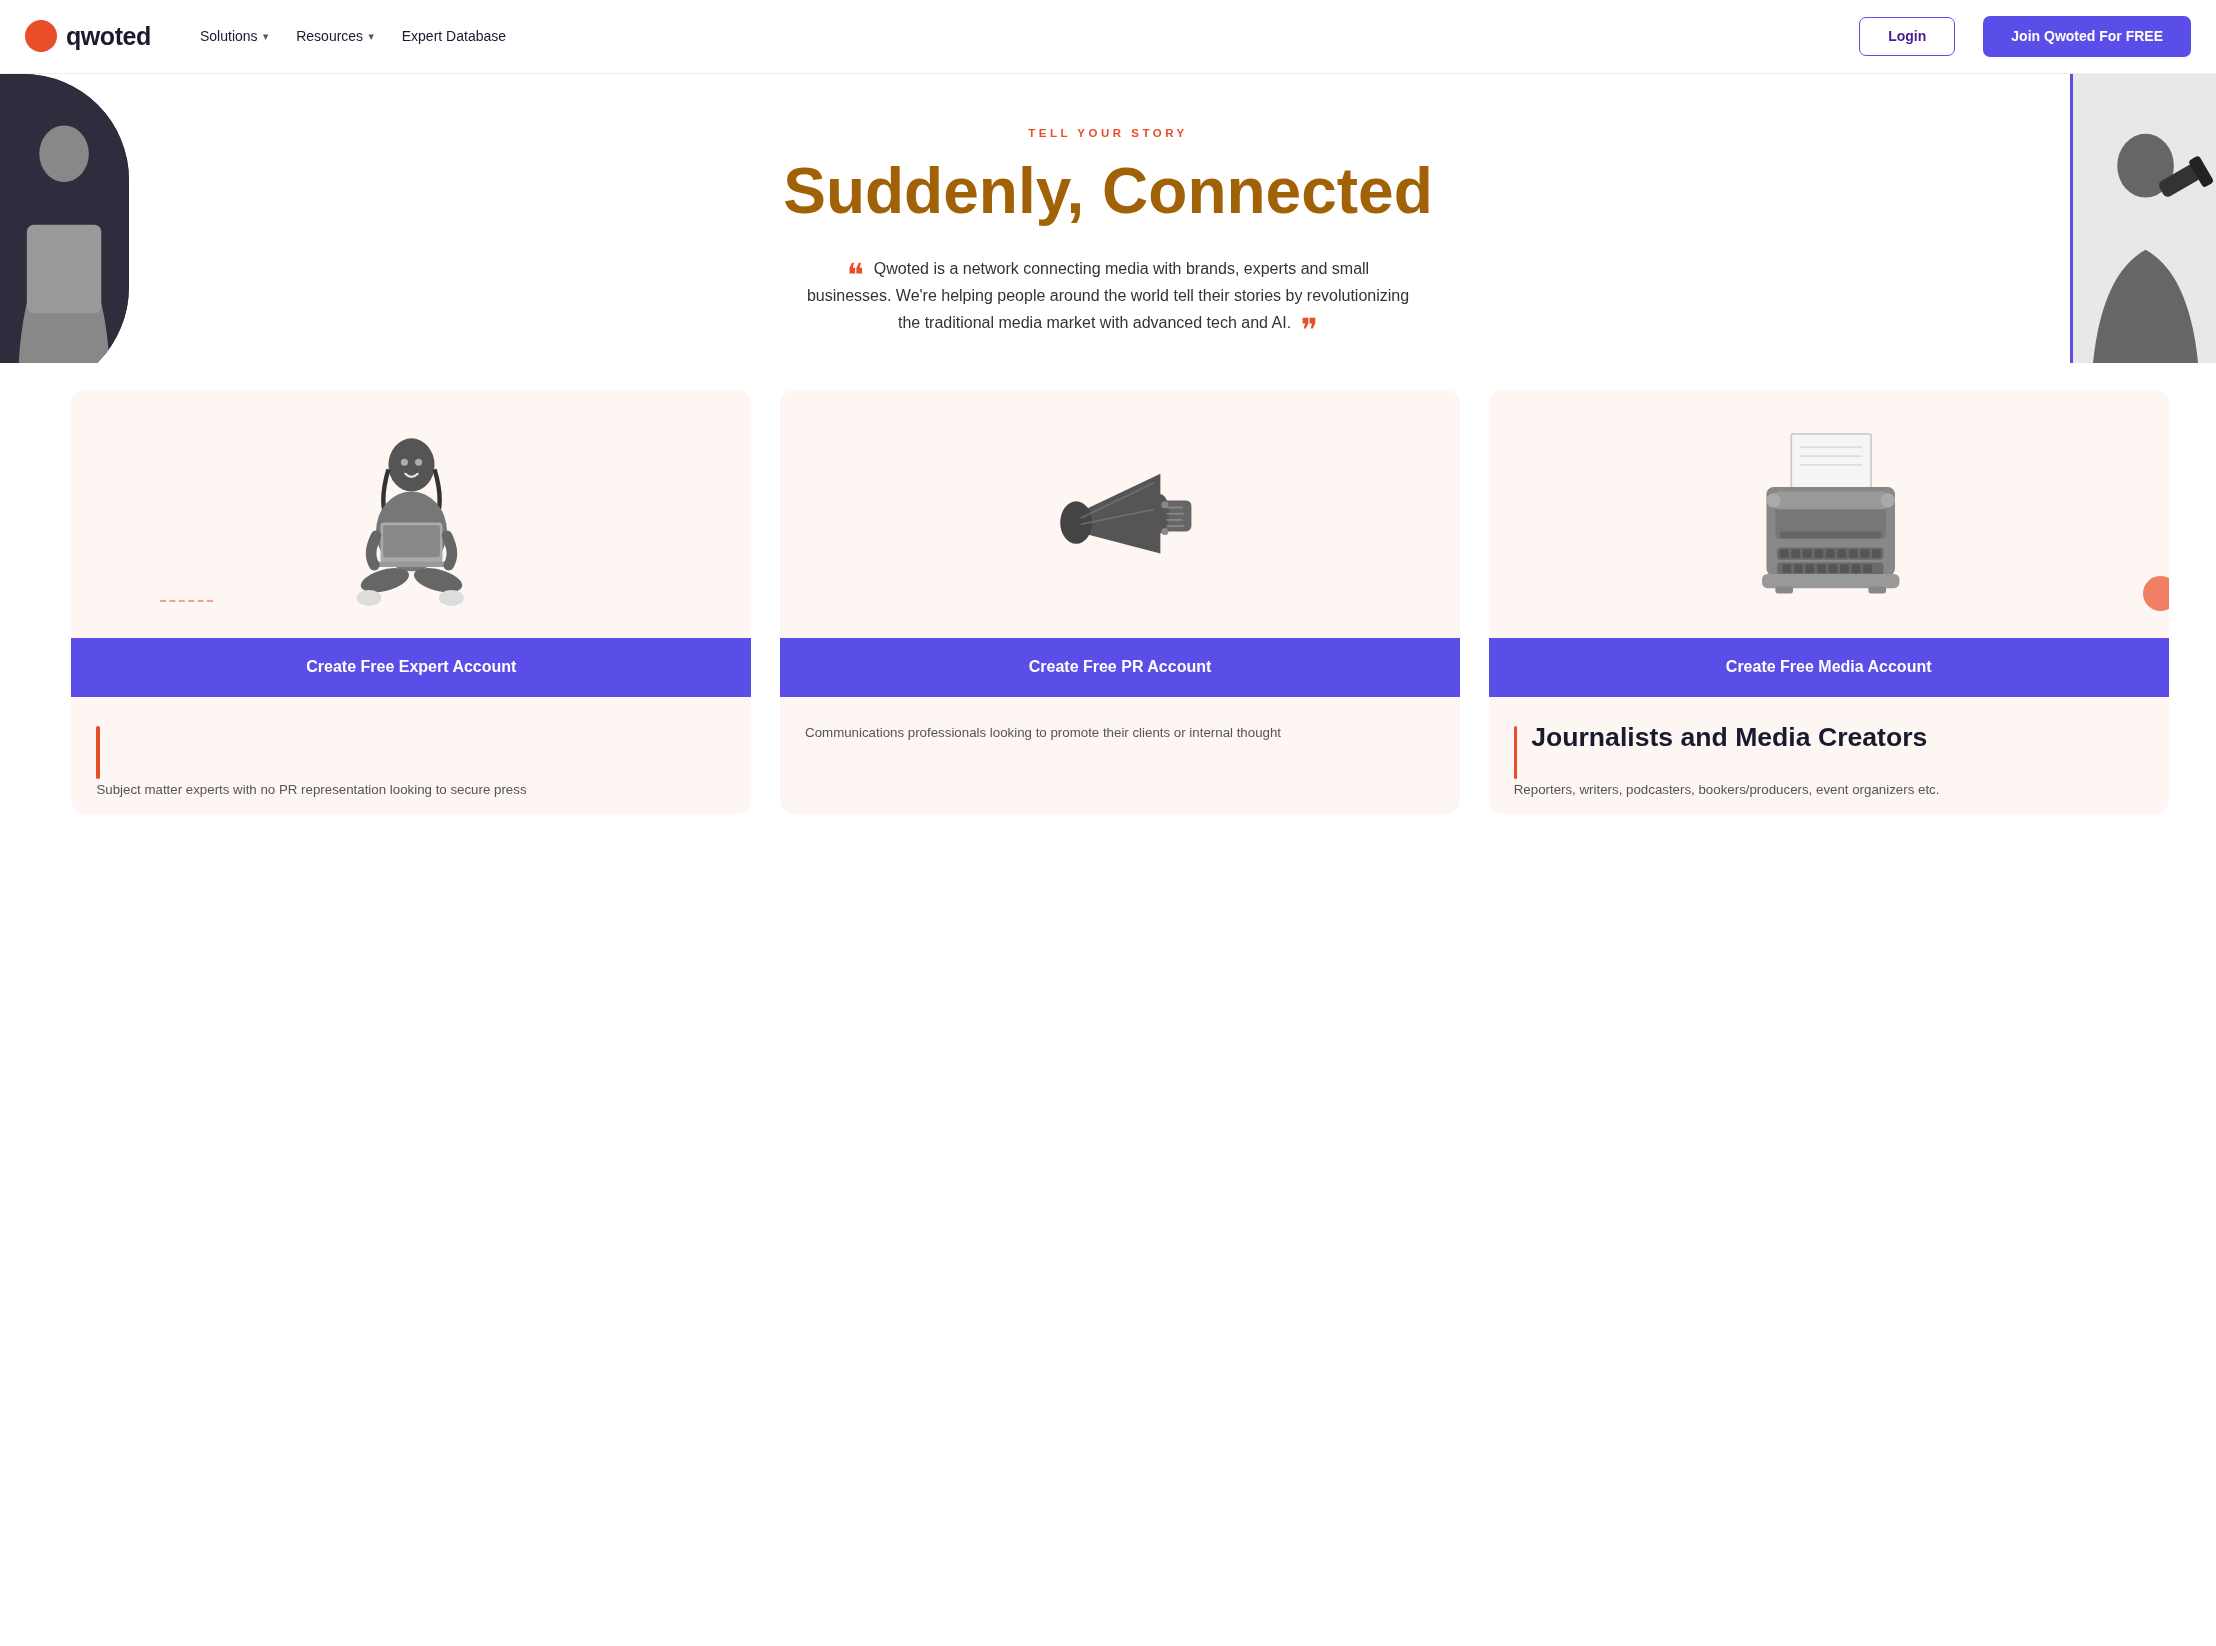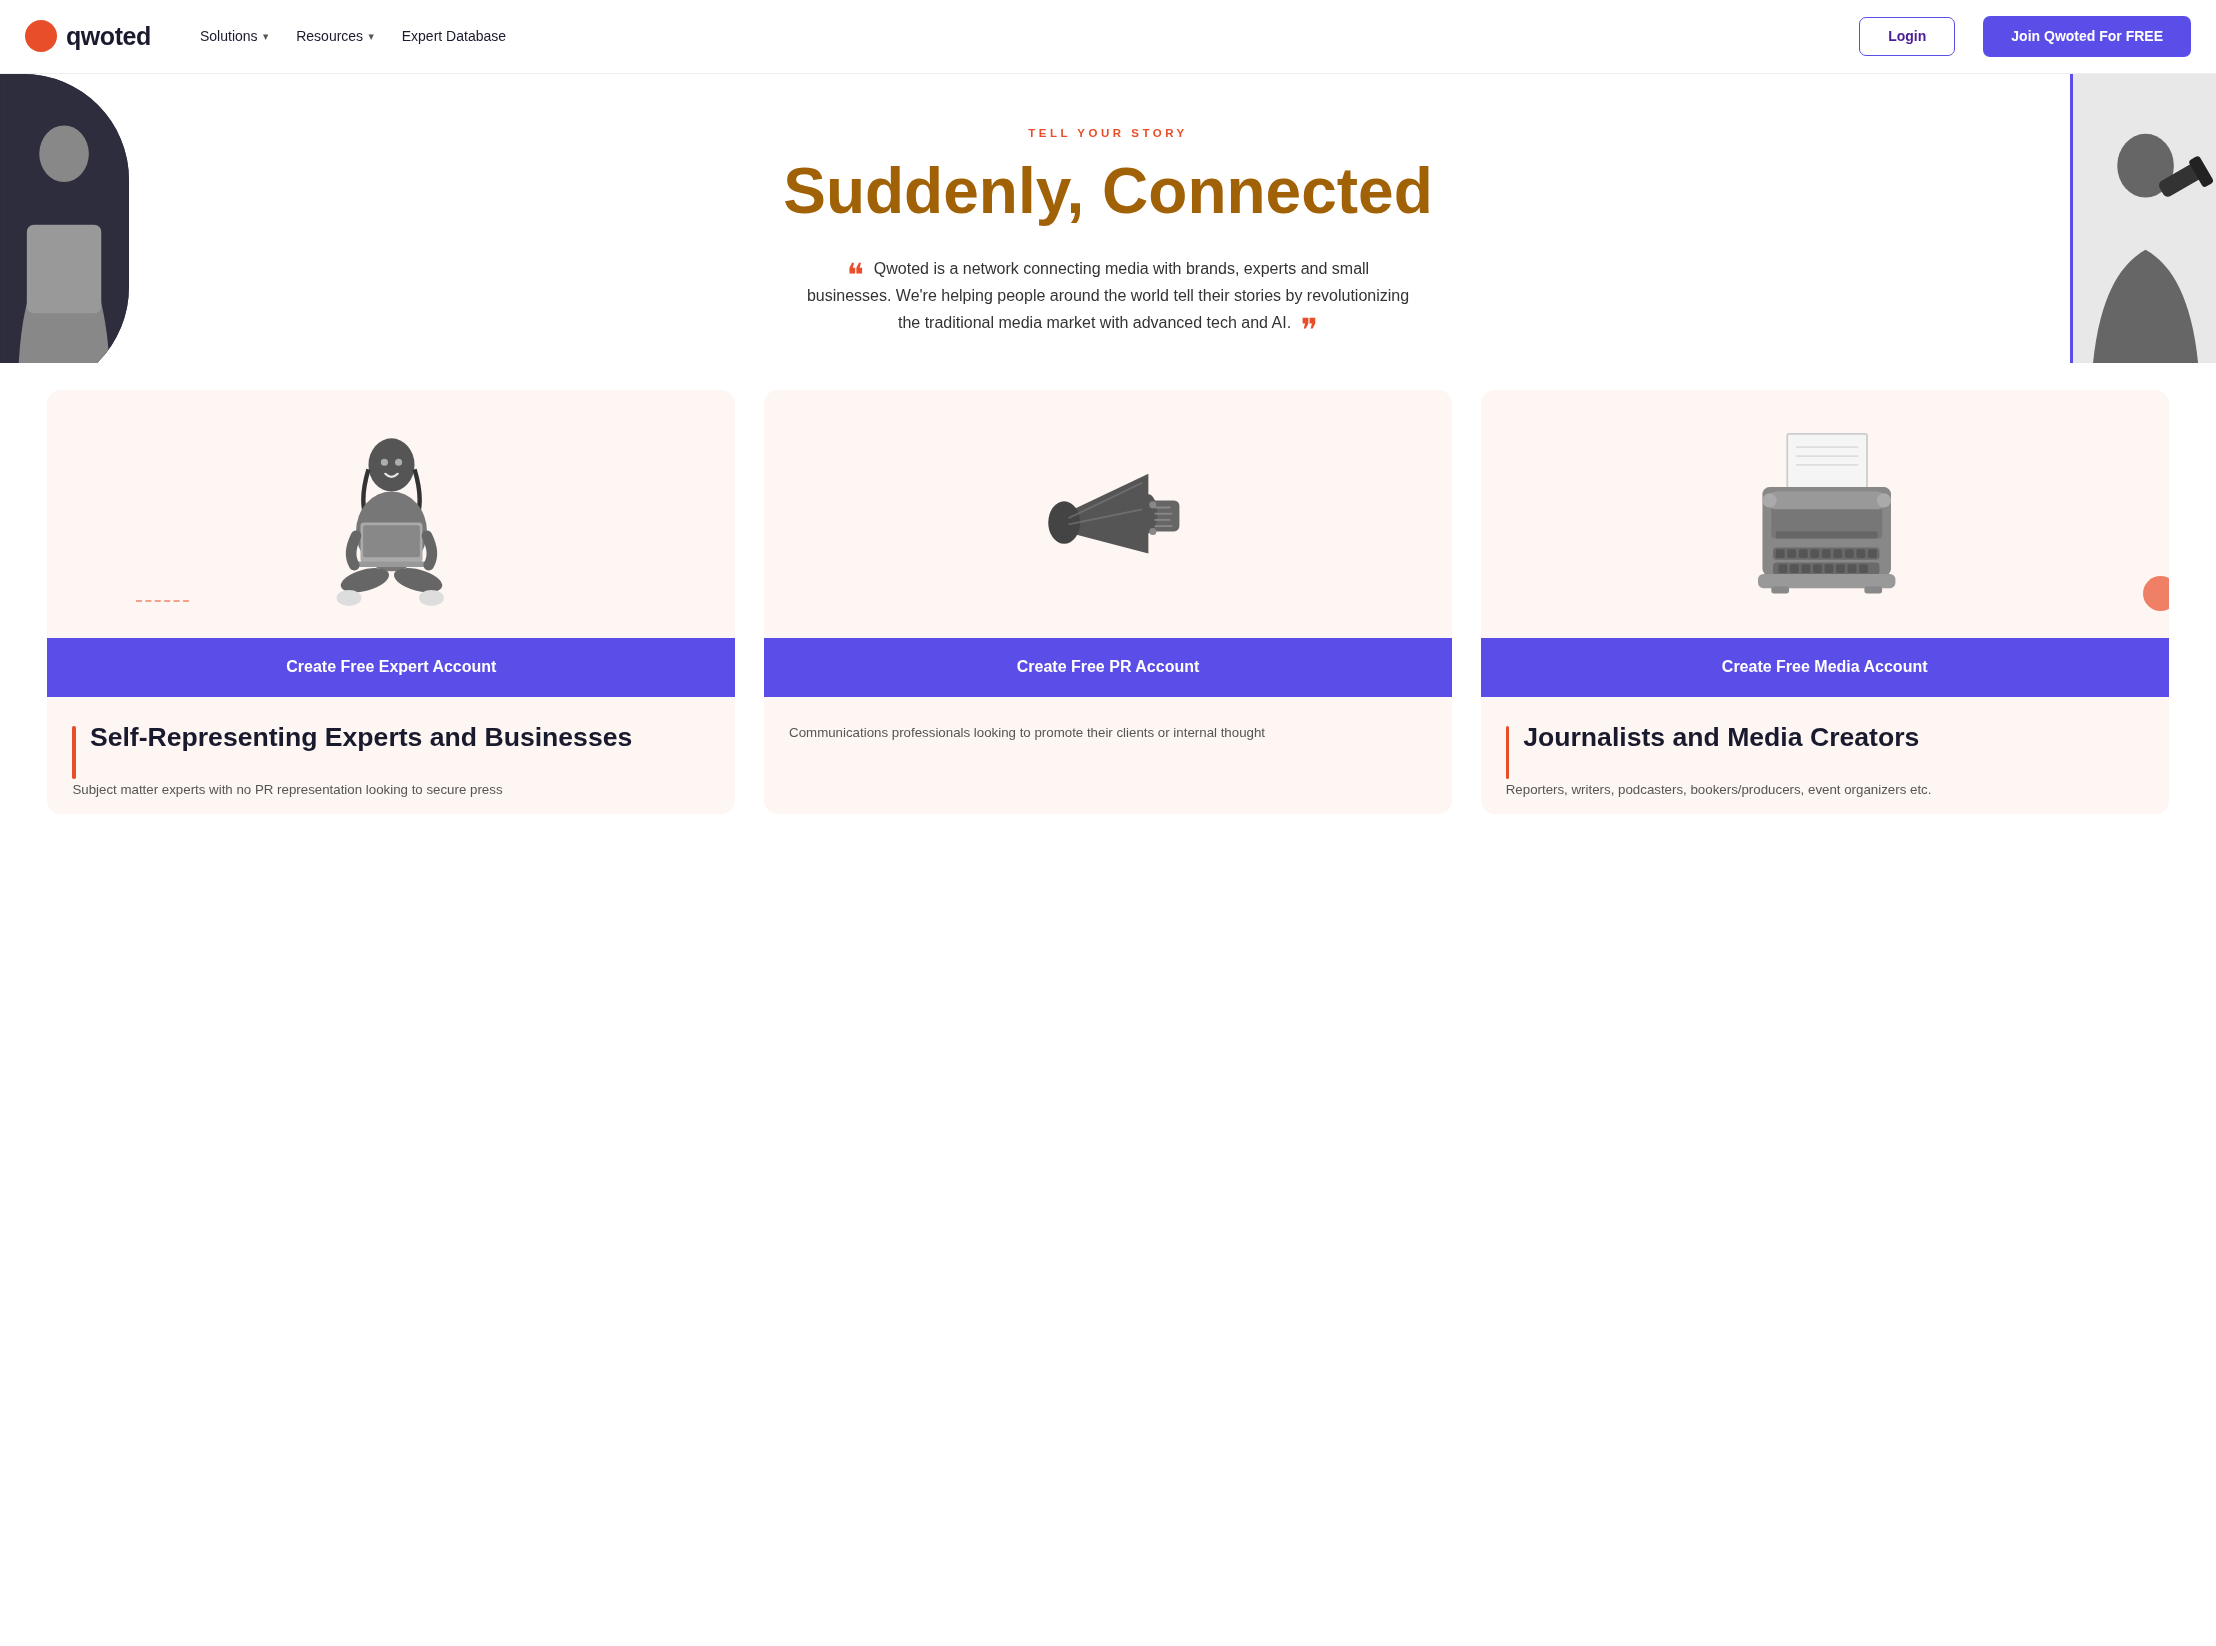--- a/index.html
+++ b/index.html
@@ -218,21 +218,21 @@
 
   <p class="hero-kicker">TELL YOUR STORY</p>
   <h1 class="hero-title">Suddenly, Connected</h1>
   <p class="hero-description">
     <span class="quote-mark quote-open">❝</span>
     <span>Qwoted is a network connecting media with brands, experts and small businesses. We're helping people around the world tell their stories by revolutionizing the traditional media market with advanced tech and AI.</span>
     <span class="quote-mark quote-close">❞</span>
   </p>
 </section>
 
-<section style="display:flex;gap:4px;padding:0 35px 35px;position:relative;margin-top:26.6px;">
+<section style="display:flex;gap:4px;padding:0 35px 35px;position:relative;margin-top:26.6px;margin-left:24px;">
 
   <div class="card">
     <div class="card-image-area">
 
       <div class="deco-dash"></div>
       <svg width="195" height="222" viewBox="0 0 220 250">
 
         <ellipse cx="110" cy="55" rx="26" ry="30" fill="#555"></ellipse>
 
         <path d="M84 60 Q75 90 80 110" stroke="#333" stroke-width="5" fill="none"></path>
@@ -256,21 +256,20 @@
         <circle cx="102" cy="52" r="4" fill="#e8e8e8" opacity="0.6"></circle>
         <circle cx="118" cy="52" r="4" fill="#e8e8e8" opacity="0.6"></circle>
 
         <path d="M103 65 Q110 72 117 65" stroke="#e8e8e8" stroke-width="2.5" fill="none" stroke-linecap="round"></path>
       </svg>
     </div>
     <button class="card-btn">Create Free Expert Account</button>
     <div class="card-content">
       <div style="display:flex;align-items:flex-start;">
         <div class="card-divider"></div>
-        <h3 class="card-category">Self-Representing Experts and Businesses</h3>
       </div>
       <p class="card-desc">Subject matter experts with no PR representation looking to secure press</p>
     </div>
   </div>
 
   <div class="card">
     <div class="card-image-area">
       <svg width="195" height="222" viewBox="0 0 220 250">
 
         <path d="M60 110 L155 65 L155 155 L60 130 Z" fill="#555"></path>

